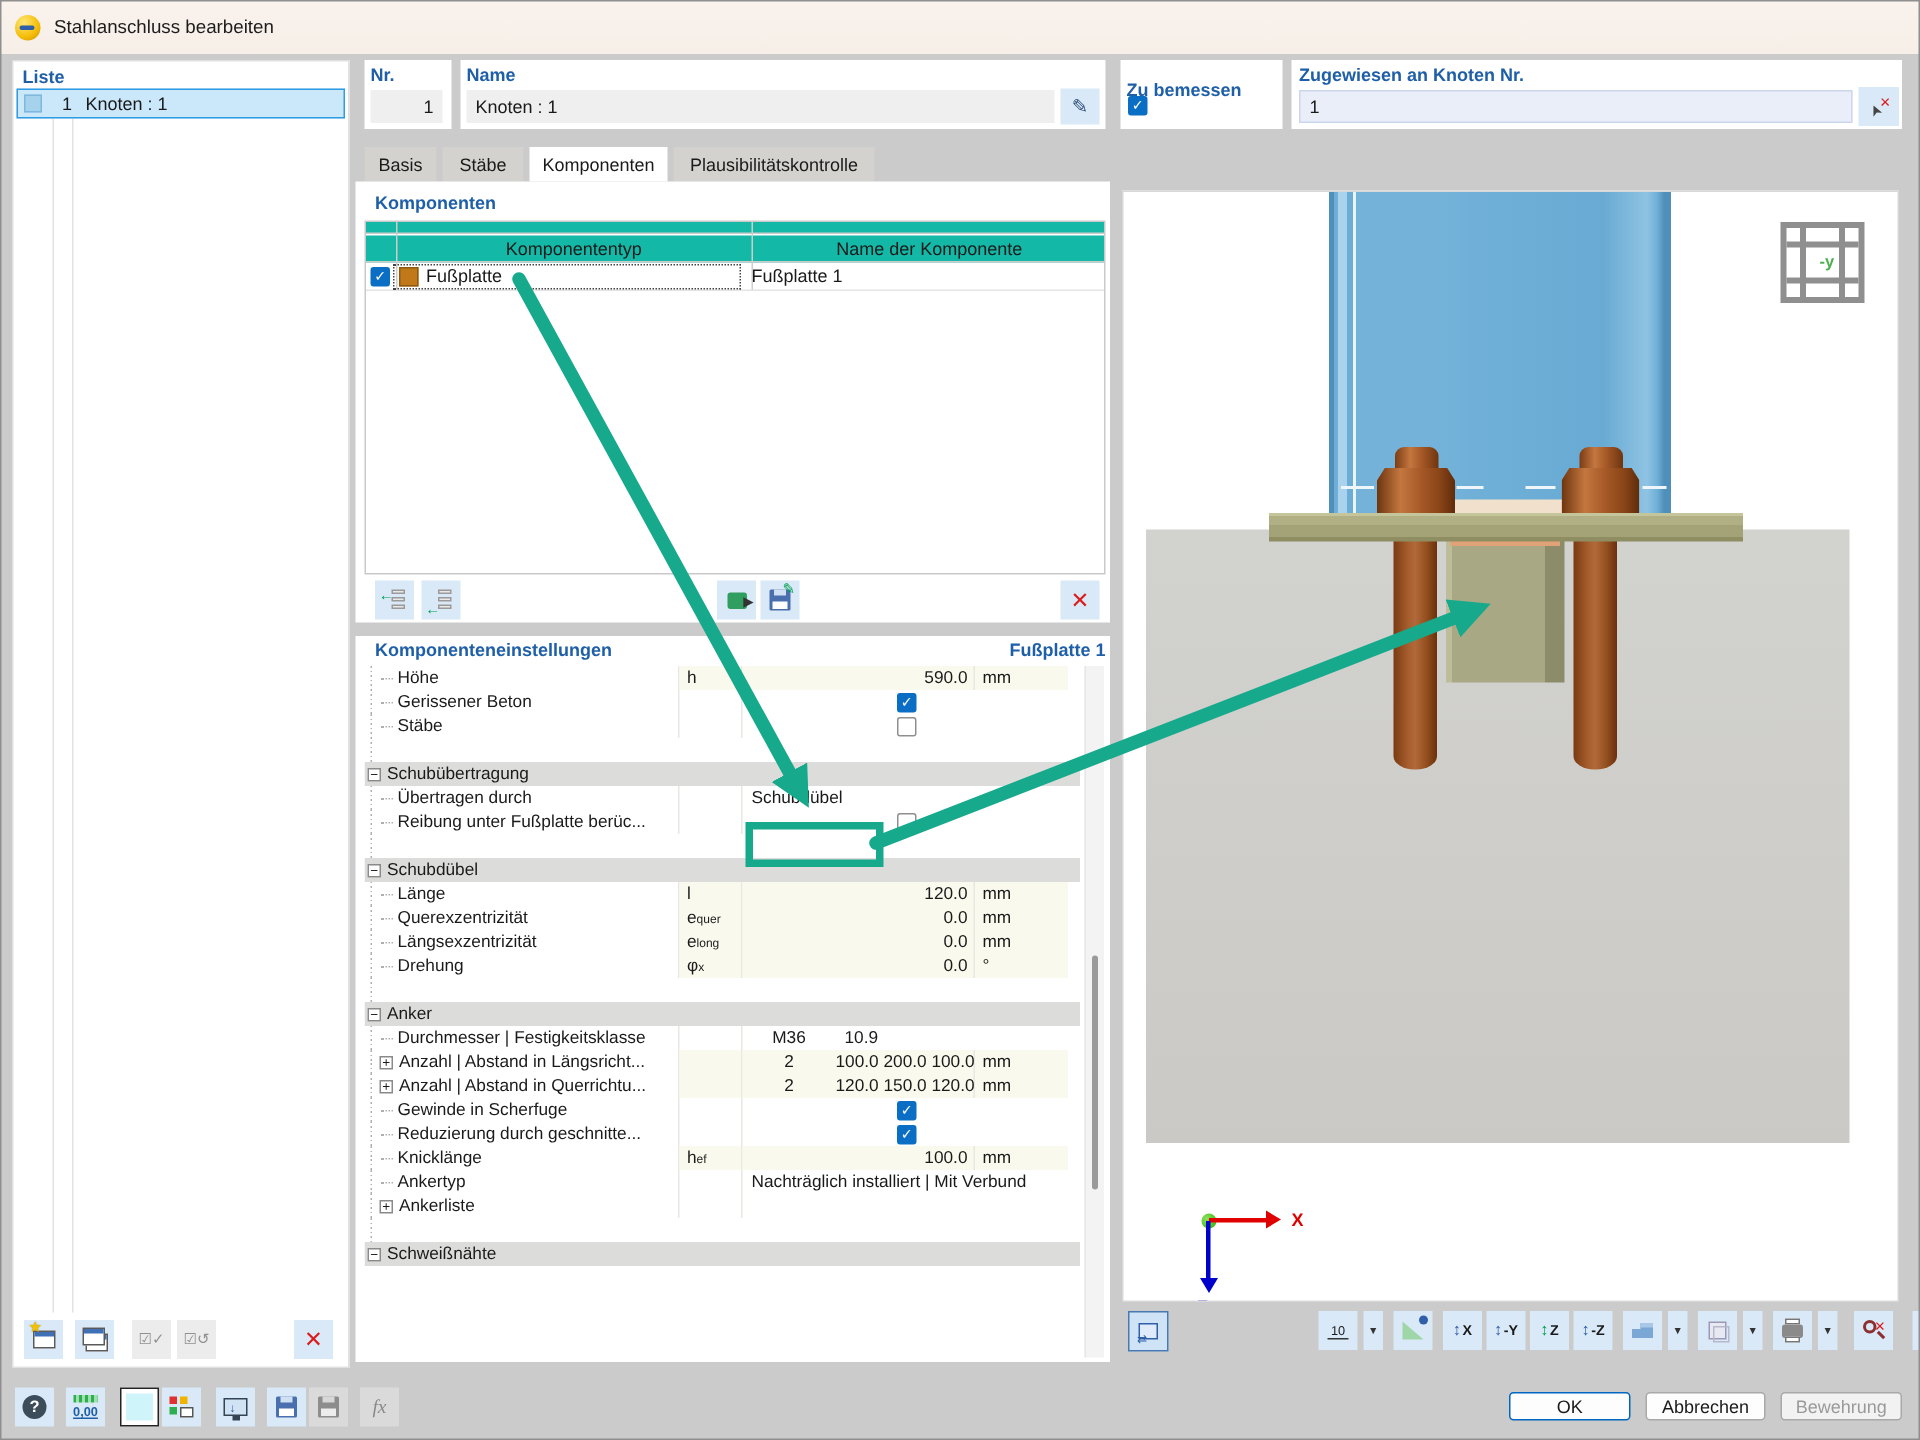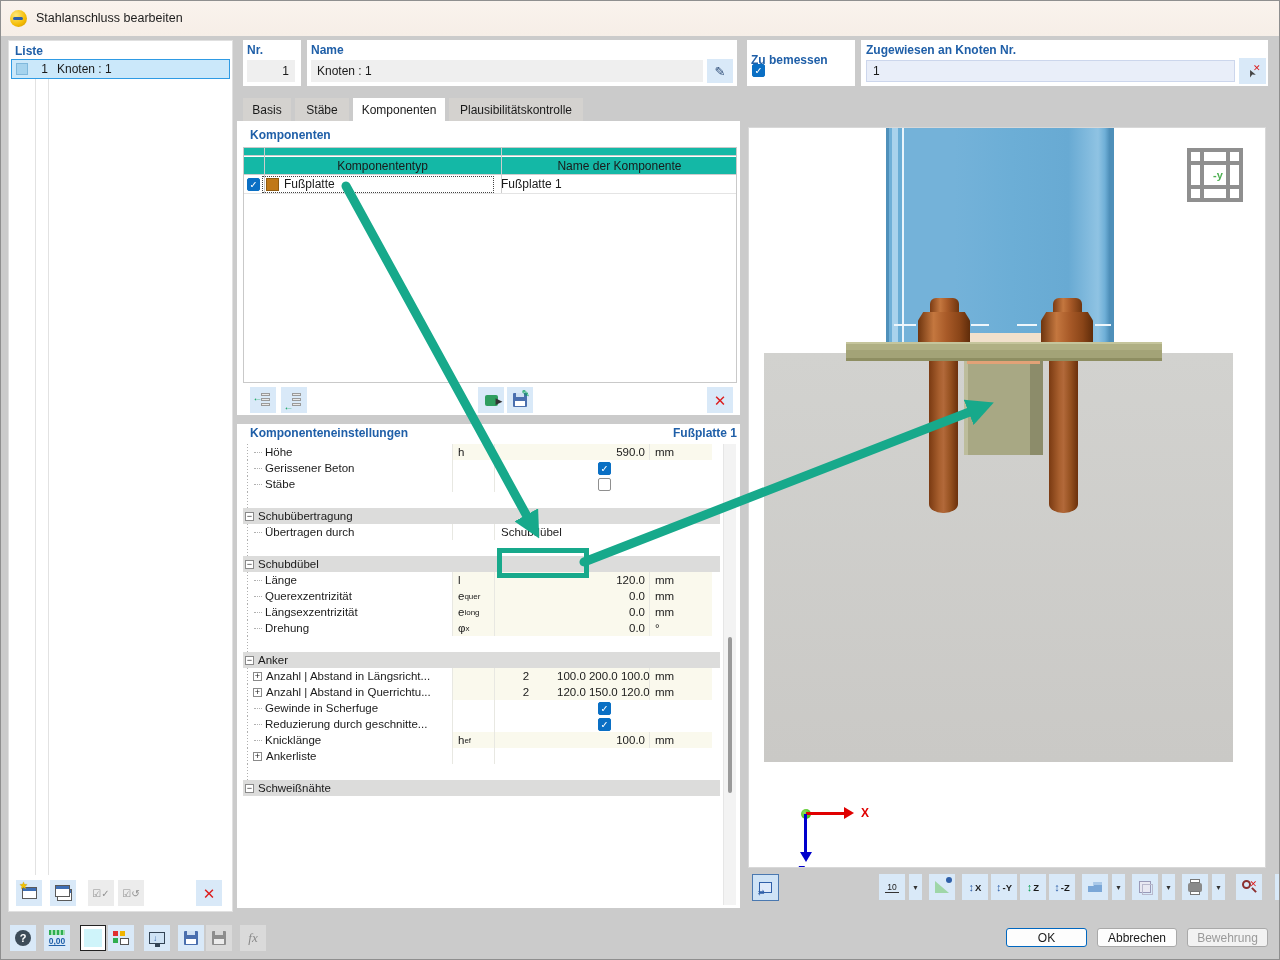--- a/index.html
+++ b/index.html
@@ -286,20 +286,31 @@
       <span class="c-tree"></span>
       <span class="c-label">
         <span class="stub"></span>
         <span>Übertragen durch</span>
       </span>
       <span class="c-sym"></span>
       <span class="c-val wide">
         <span class="txt">Schubdübel</span>
       </span>
     </div>
+    <div class="g-row row">
+      <span class="c-tree"></span>
+      <span class="c-label">
+        <span class="stub"></span>
+        <span>Reibung unter Fußplatte berüc...</span>
+      </span>
+      <span class="c-sym"></span>
+      <span class="c-val wide">
+        <span class="cb" style="margin-left: 103px;"></span>
+      </span>
+    </div>
     <div class="g-row gap">
       <span class="c-tree"></span>
     </div>
     <div class="g-row section">
       <span class="pmbox">−</span>
       <span>Schubdübel</span>
     </div>
     <div class="g-row row">
       <span class="c-tree"></span>
       <span class="c-label">
@@ -351,20 +362,32 @@
     <div class="g-row gap">
       <span class="c-tree"></span>
     </div>
     <div class="g-row section">
       <span class="pmbox">−</span>
       <span>Anker</span>
     </div>
     <div class="g-row row">
       <span class="c-tree"></span>
       <span class="c-label">
+        <span class="stub"></span>
+        <span>Durchmesser | Festigkeitsklasse</span>
+      </span>
+      <span class="c-sym"></span>
+      <span class="c-val wide">
+        <span class="c-mid">M36</span>
+        <span class="txt">10.9</span>
+      </span>
+    </div>
+    <div class="g-row row">
+      <span class="c-tree"></span>
+      <span class="c-label">
         <span class="pmbox">+</span>
         <span>Anzahl | Abstand in Längsricht...</span>
       </span>
       <span class="c-sym cream"></span>
       <span class="c-val cream">
         <span class="c-mid">2</span>
         <span class="num">100.0 200.0 100.0</span>
       </span>
       <span class="c-unit cream">mm</span>
     </div>
@@ -407,20 +430,31 @@
       <span class="c-tree"></span>
       <span class="c-label">
         <span class="stub"></span>
         <span>Knicklänge</span>
       </span>
       <span class="c-sym cream">h<sub>ef</sub></span>
       <span class="c-val cream">
         <span class="num">100.0</span>
       </span>
       <span class="c-unit cream">mm</span>
+    </div>
+    <div class="g-row row">
+      <span class="c-tree"></span>
+      <span class="c-label">
+        <span class="stub"></span>
+        <span>Ankertyp</span>
+      </span>
+      <span class="c-sym"></span>
+      <span class="c-val wide">
+        <span class="txt">Nachträglich installiert | Mit Verbund</span>
+      </span>
     </div>
     <div class="g-row row">
       <span class="c-tree"></span>
       <span class="c-label">
         <span class="pmbox">+</span>
         <span>Ankerliste</span>
       </span>
       <span class="c-sym"></span>
       <span class="c-val wide"></span>
     </div>

